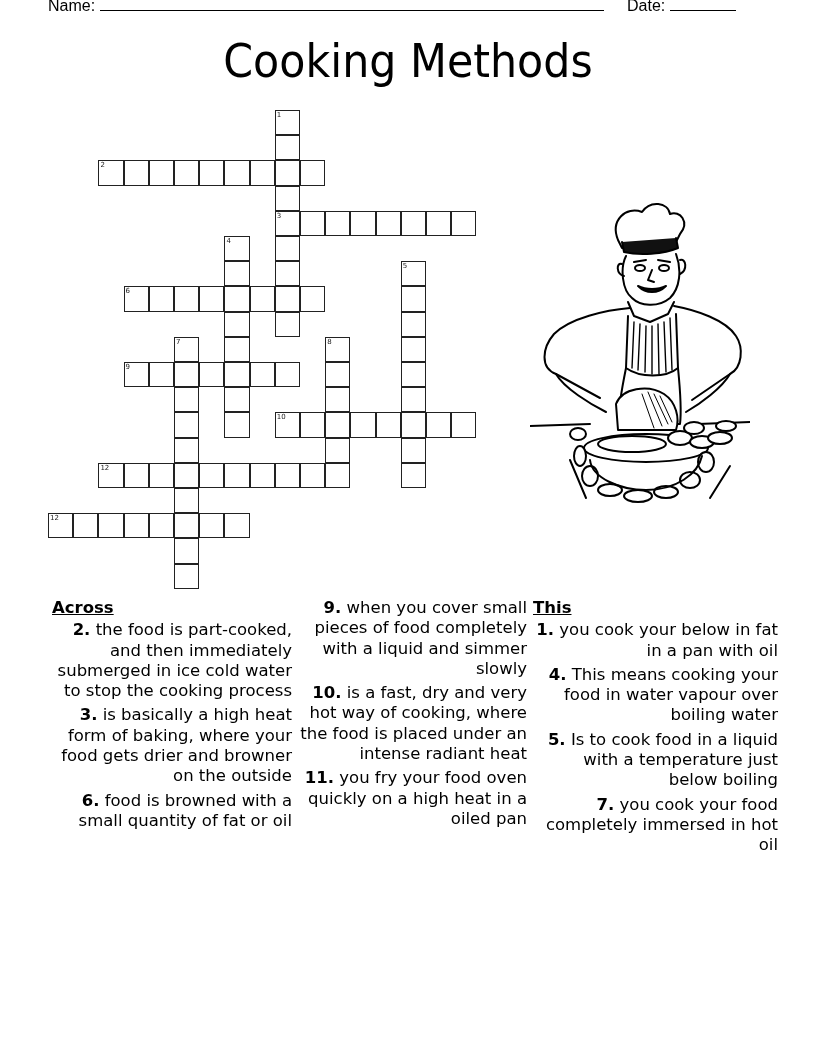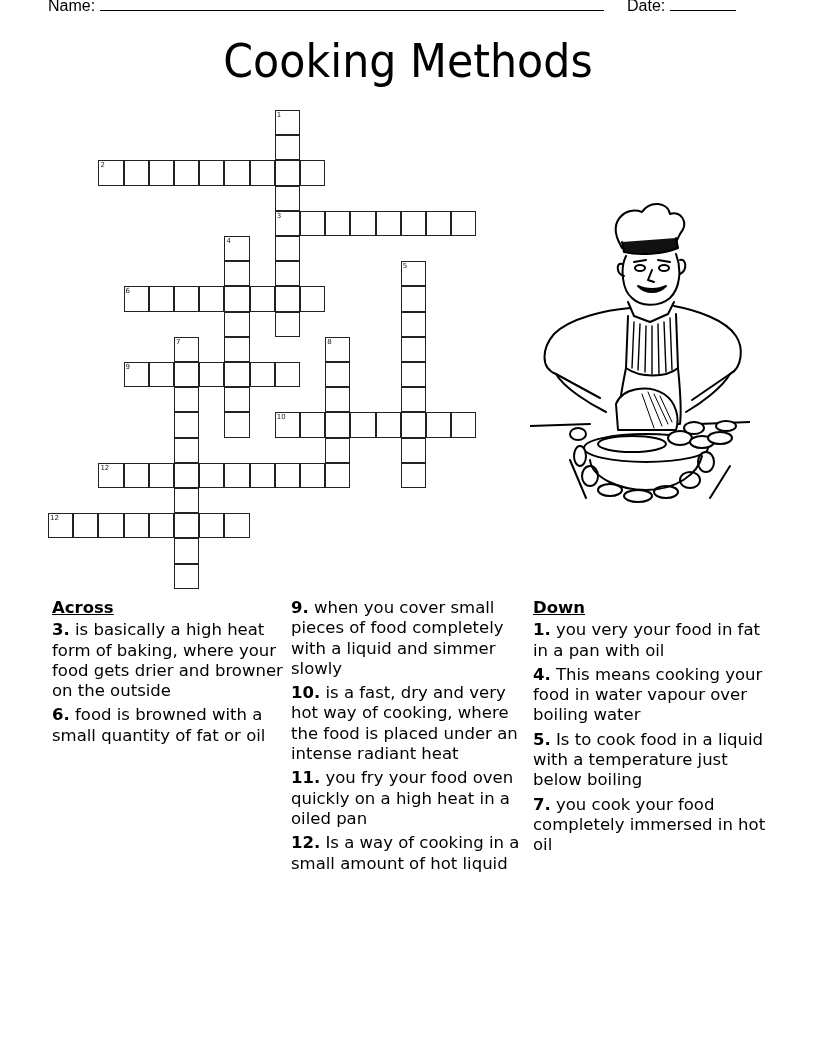--- a/index.html
+++ b/index.html
@@ -8,21 +8,21 @@
   .header-line .blank { display: inline-block; border-bottom: 1px solid #000; height: 14px; vertical-align: baseline; }
   .date-line { position: absolute; top: -4px; left: 627px; font-family: "Liberation Sans", sans-serif; font-size: 16px; white-space: nowrap; }
   .date-line .blank { display: inline-block; border-bottom: 1px solid #000; height: 14px; width: 66px; }
   .title { position: absolute; top: 34px; left: 0; width: 816px; text-align: center; font-family: "DejaVu Sans", sans-serif; font-size: 46px; font-weight: normal; letter-spacing: 0px; transform: scaleX(0.93); }
   #grid { position: absolute; left: 48px; top: 110px; }
   .cell { position: absolute; width: 25.2px; height: 25.2px; box-sizing: border-box; border: 1.3px solid #222; background: #fff; }
   .cell .num { position: absolute; top: 0px; left: 1px; font-family: "DejaVu Sans", sans-serif; font-size: 7px; line-height: 8px; color: #222; }
   .chef { position: absolute; left: 530px; top: 198px; width: 220px; height: 305px; }
   .clues { position: absolute; top: 598px; font-family: "DejaVu Sans", sans-serif; font-size: 16.5px; line-height: 20.3px; }
   .clues .heading { text-decoration: underline; font-weight: bold; margin-bottom: 2px; }
-  .clues .clue { margin-bottom: 4px; }
+  .clues .clue { margin-bottom: 4px; text-align: right; }
   .clues .clue b { font-weight: bold; }
   #col-across { left: 52px; width: 240px; }
   #col-mid { left: 291px; width: 236px; top: 598px; }
   #col-down { left: 533px; width: 245px; }
 </style>
 </head>
 <body>
 
 <div class="header-line">
   <span>Name:</span>
@@ -203,30 +203,30 @@
       <ellipse cx="160" cy="282" rx="10" ry="8"></ellipse>
       <ellipse cx="176" cy="264" rx="8" ry="10"></ellipse>
     </g>
     <path d="M60 262 C62 280, 90 292, 116 292 C146 292, 168 276, 172 258"></path>
     <path d="M40 262 L56 300 M200 268 L180 300"></path>
   </svg>
 </div>
 
 <div class="clues" id="col-across">
   <div class="heading">Across</div>
+  <div class="clue"><b>2.</b> <span>the food is part-cooked, and then immediately submerged in ice cold water to stop the cooking process</span></div>
   <div class="clue"><b>3.</b> <span>is basically a high heat form of baking, where your food gets drier and browner on the outside</span></div>
   <div class="clue"><b>6.</b> <span>food is browned with a small quantity of fat or oil</span></div>
 </div>
 
 <div class="clues" id="col-mid">
   <div class="clue"><b>9.</b> <span>when you cover small pieces of food completely with a liquid and simmer slowly</span></div>
   <div class="clue"><b>10.</b> <span>is a fast, dry and very hot way of cooking, where the food is placed under an intense radiant heat</span></div>
   <div class="clue"><b>11.</b> <span>you fry your food oven quickly on a high heat in a oiled pan</span></div>
-  <div class="clue"><b>12.</b> <span>Is a way of cooking in a small amount of hot liquid</span></div>
 </div>
 
 <div class="clues" id="col-down">
-  <div class="heading">Down</div>
-  <div class="clue"><b>1.</b> <span>you very your food in fat in a pan with oil</span></div>
+  <div class="heading">This</div>
+  <div class="clue"><b>1.</b> <span>you cook your below in fat in a pan with oil</span></div>
   <div class="clue"><b>4.</b> <span>This means cooking your food in water vapour over boiling water</span></div>
   <div class="clue"><b>5.</b> <span>Is to cook food in a liquid with a temperature just below boiling</span></div>
   <div class="clue"><b>7.</b> <span>you cook your food completely immersed in hot oil</span></div>
 </div>
 
 </body></html>

